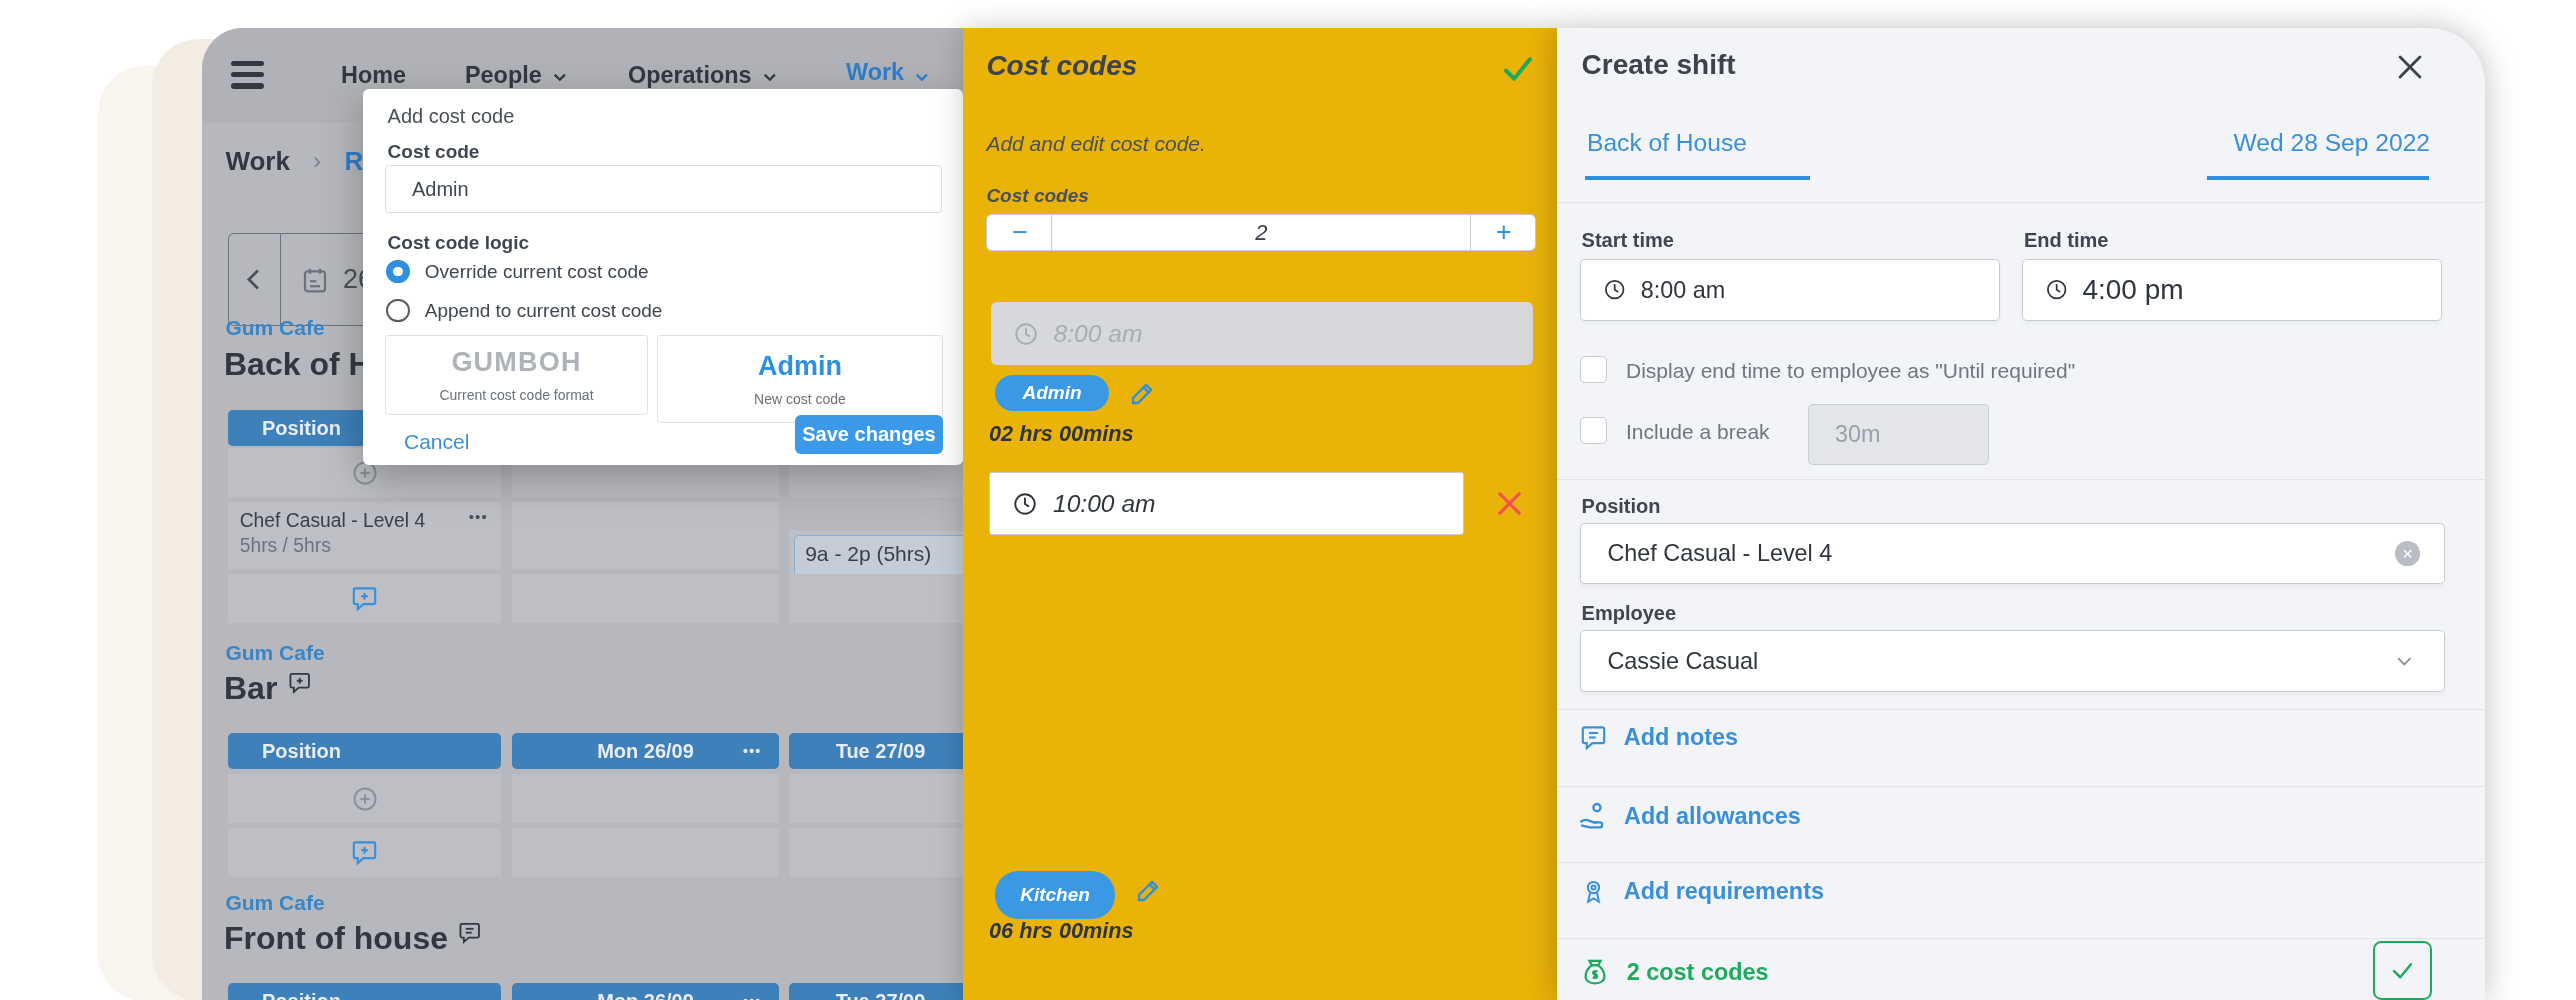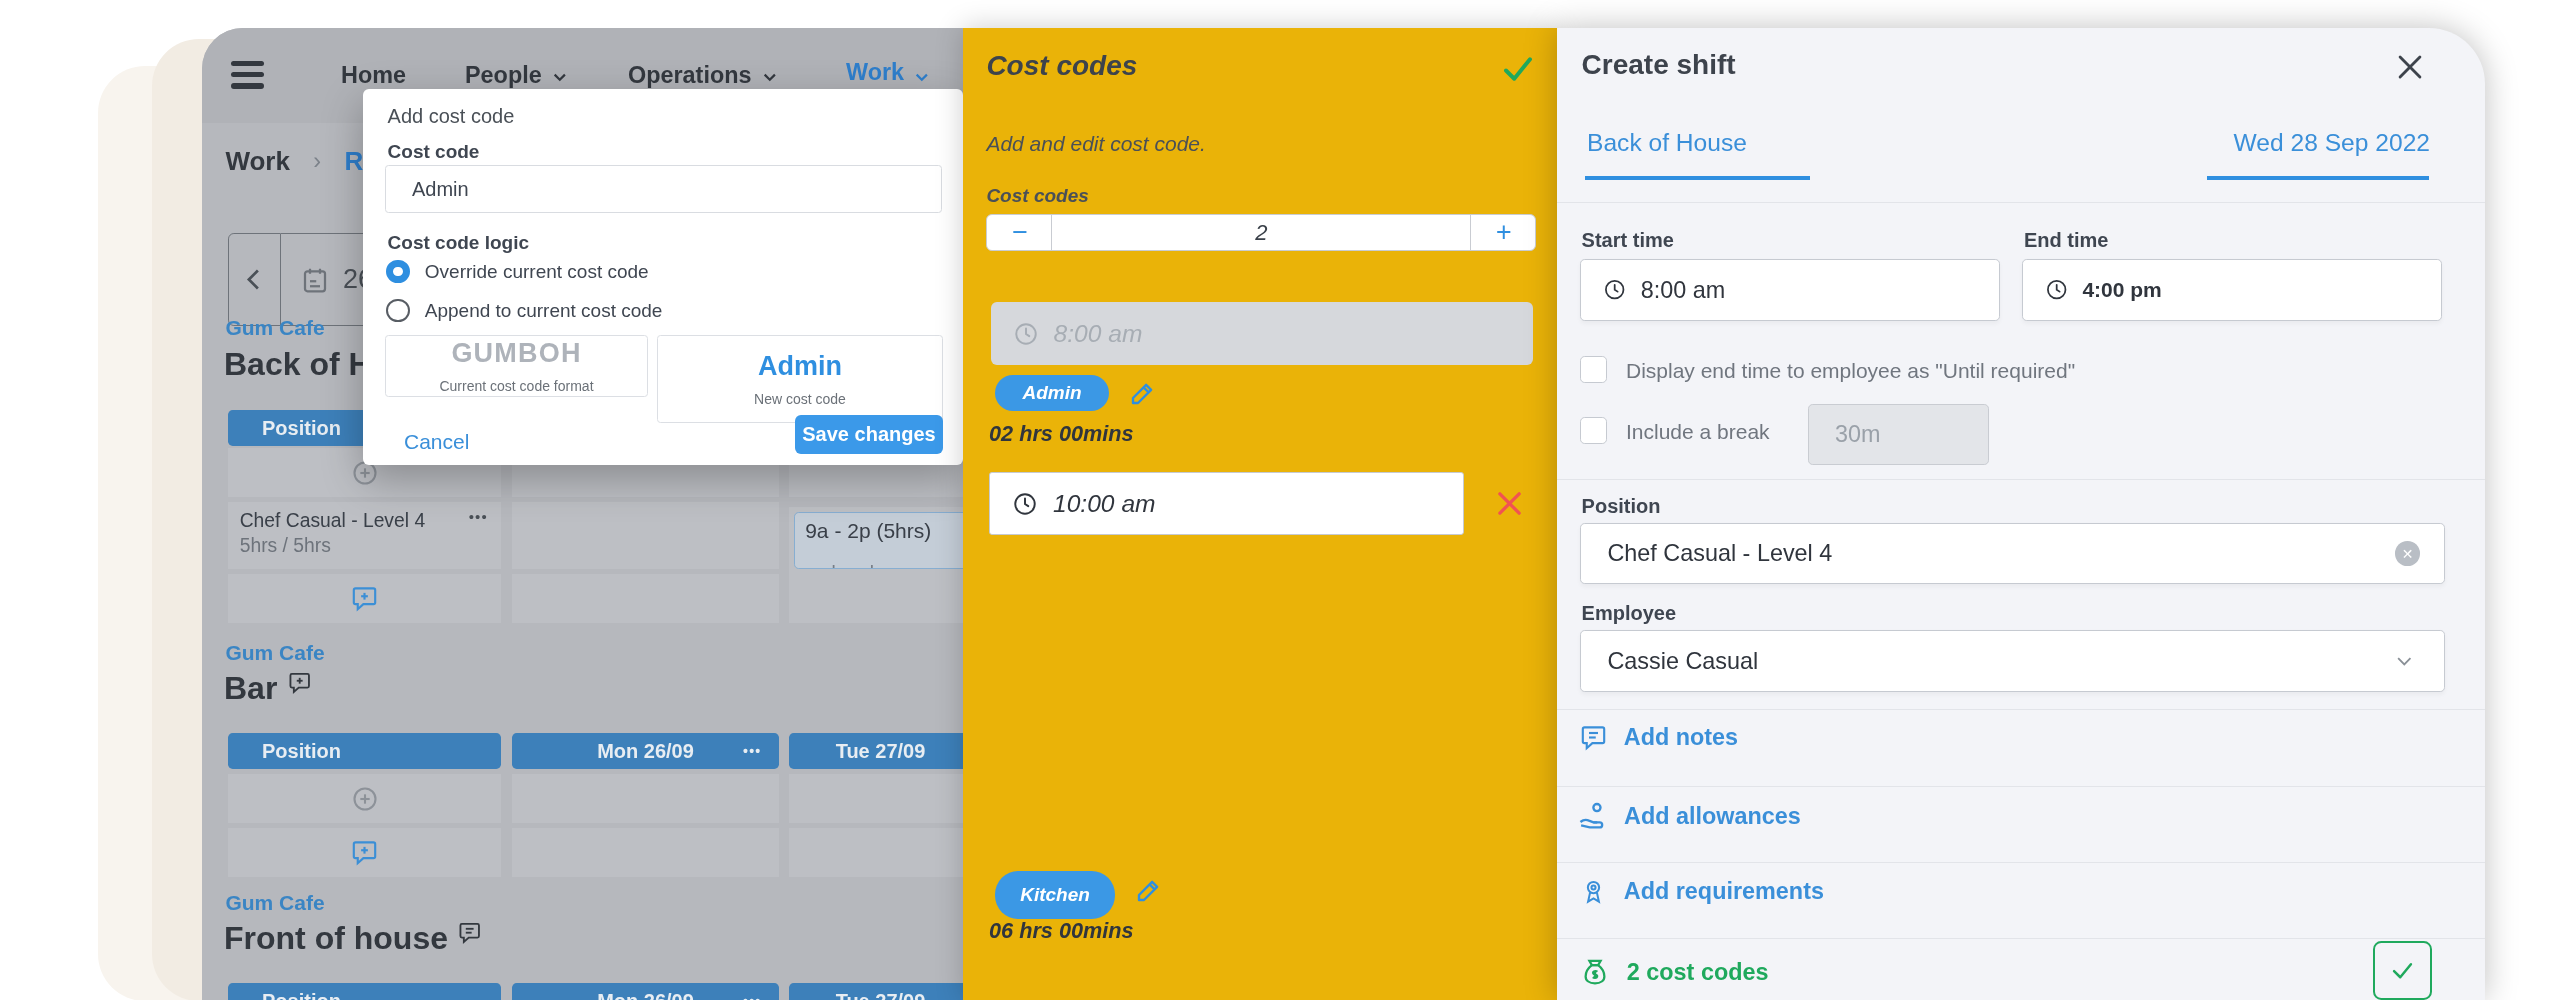--- a/index.html
+++ b/index.html
@@ -135,21 +135,21 @@
     <div class="cell" style="left:587px;top:420px;width:183px;height:49px;"></div>
 
     <div class="cell" style="left:26px;top:474px;width:273px;height:67px;align-items:flex-start;justify-content:flex-start;">
       <div style="padding:8.2px 11.7px;width:100%;box-sizing:border-box;position:relative;">
         <div style="font-size:19.3px;color:#3a4049;">Chef Casual - Level 4</div>
         <div style="position:absolute;right:13px;top:5.9px;font-size:15px;color:#4a5057;letter-spacing:1.2px;">•••</div>
         <div style="font-size:19.3px;color:#6d737b;margin-top:3px;">5hrs / 5hrs</div>
       </div>
     </div>
     <div class="cell" style="left:310px;top:474px;width:267px;height:67px;"></div>
-    <div class="cell" style="left:587px;top:479px;width:183px;height:67px;">
+    <div class="cell" style="left:587px;top:502px;width:183px;height:67px;">
       <div class="shift-card" style="left:4.7px;top:4.7px;right:-23.4px;bottom:4.7px;">
         <div class="shift-notch"></div>
         <div style="font-size:21px;color:#393f48;white-space:nowrap;">9a - 2p (5hrs)</div>
         <div style="display:flex;justify-content:space-between;margin-top:18px;width:193px;">
           <span style="font-size:19px;color:#767d86;">no break</span>
           <span style="font-size:19px;color:#767d86;">Ca</span>
         </div>
       </div>
     </div>
 
@@ -234,21 +234,21 @@
 
     <div class="abs" style="left:23.4px;top:171px;display:flex;align-items:center;gap:15px;">
       <span class="radio sel"></span>
       <span style="font-size:19px;color:#3f4651;">Override current cost code</span>
     </div>
     <div class="abs" style="left:23.4px;top:210px;display:flex;align-items:center;gap:15px;">
       <span class="radio unsel"></span>
       <span style="font-size:19px;color:#3f4651;">Append to current cost code</span>
     </div>
 
-    <div class="preview-box" style="left:22px;top:246px;width:263px;height:62px;">
+    <div class="preview-box" style="left:22px;top:246px;width:263px;height:80px;">
       <span style="font-size:27px;font-weight:700;color:#aeb3ba;letter-spacing:1.2px;">GUMBOH</span>
       <span style="font-size:14px;color:#6b7178;">Current cost code format</span>
     </div>
     <div class="preview-box" style="left:294px;top:246px;width:286px;height:88px;">
       <span style="font-size:27px;font-weight:700;color:#2f8fe0;">Admin</span>
       <span style="font-size:14px;color:#6b7178;">New cost code</span>
     </div>
 
     <div class="abs link-blue" style="left:41px;top:341px;font-size:21px;font-weight:400;">Cancel</div>
     <div class="abs btn-primary" style="left:432px;top:326px;width:148px;height:39px;font-size:20px;">Save changes</div>
@@ -331,21 +331,21 @@
           <circle cx="12" cy="12" r="9"></circle>
           <path d="M12 7v5l3 2" stroke-linecap="round"></path>
         </svg>
       <span style="font-size:23.4px;color:#30353d;">8:00 am</span>
     </div>
     <div class="input" style="left:465px;top:231px;width:420px;height:62px;gap:14px;padding-left:22px;">
       <svg width="23.4" height="23.4" viewBox="0 0 24 24" fill="none" stroke="#30353d" stroke-width="1.8">
           <circle cx="12" cy="12" r="9"></circle>
           <path d="M12 7v5l3 2" stroke-linecap="round"></path>
         </svg>
-      <span style="font-size:21px;color:#30353d;font-weight:bold;">4:00 pm</span>
+      <span style="font-size:28px;color:#30353d;">4:00 pm</span>
     </div>
 
     <div class="checkbox" style="left:23.4px;top:328px;"></div>
     <div class="abs muted" style="left:69px;top:331px;font-size:21px;">Display end time to employee as "Until required"</div>
 
     <div class="checkbox" style="left:23.4px;top:389px;"></div>
     <div class="abs muted" style="left:69px;top:392px;font-size:21px;">Include a break</div>
     <div class="abs" style="left:251px;top:376px;width:181px;height:61px;background:#e3e5e9;border:1.8px solid #c9ccd2;border-radius:4.7px;box-sizing:border-box;display:flex;align-items:center;padding-left:26px;">
       <span style="font-size:23.4px;color:#9aa1a9;">30m</span>
     </div>

